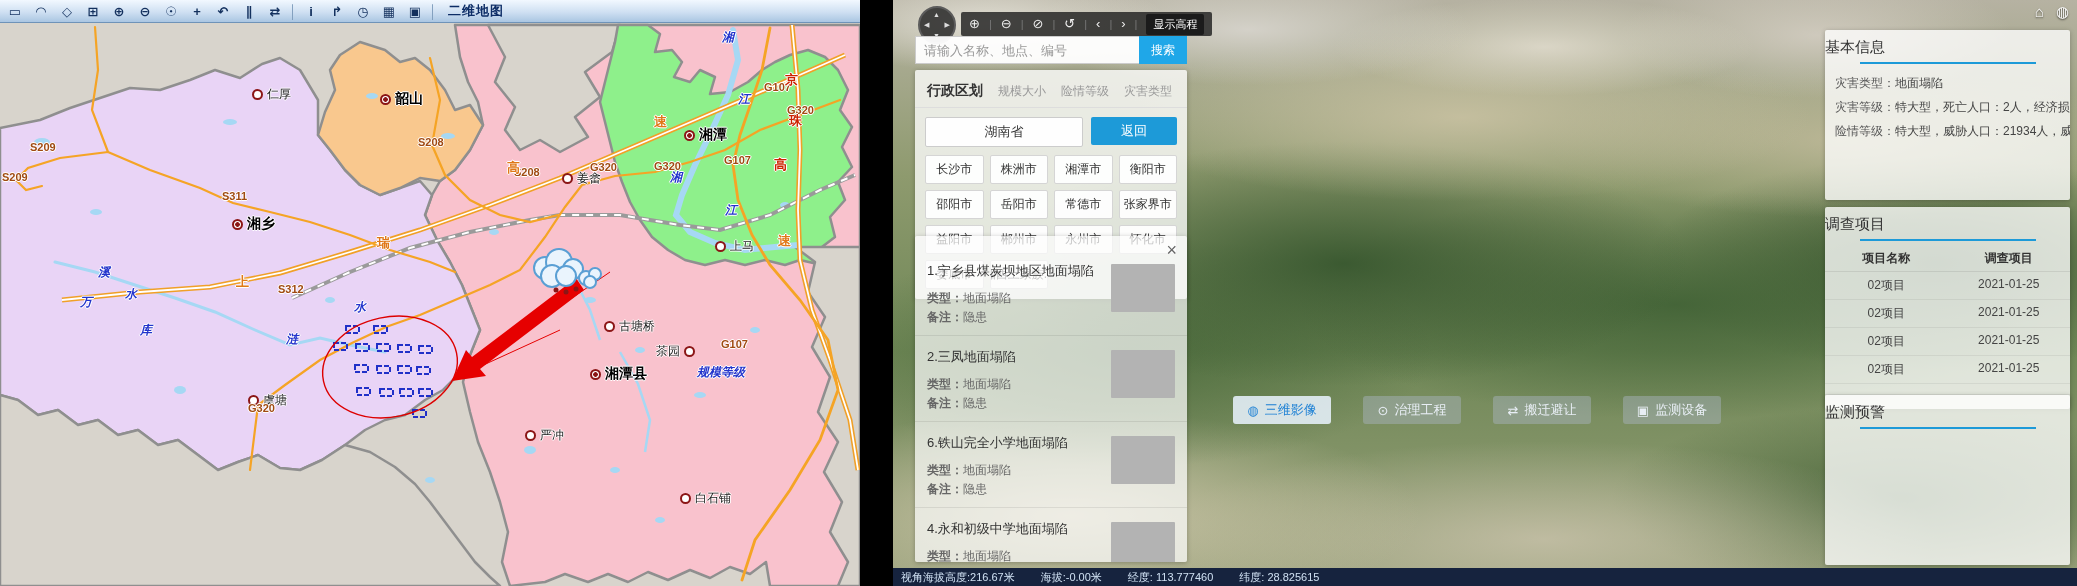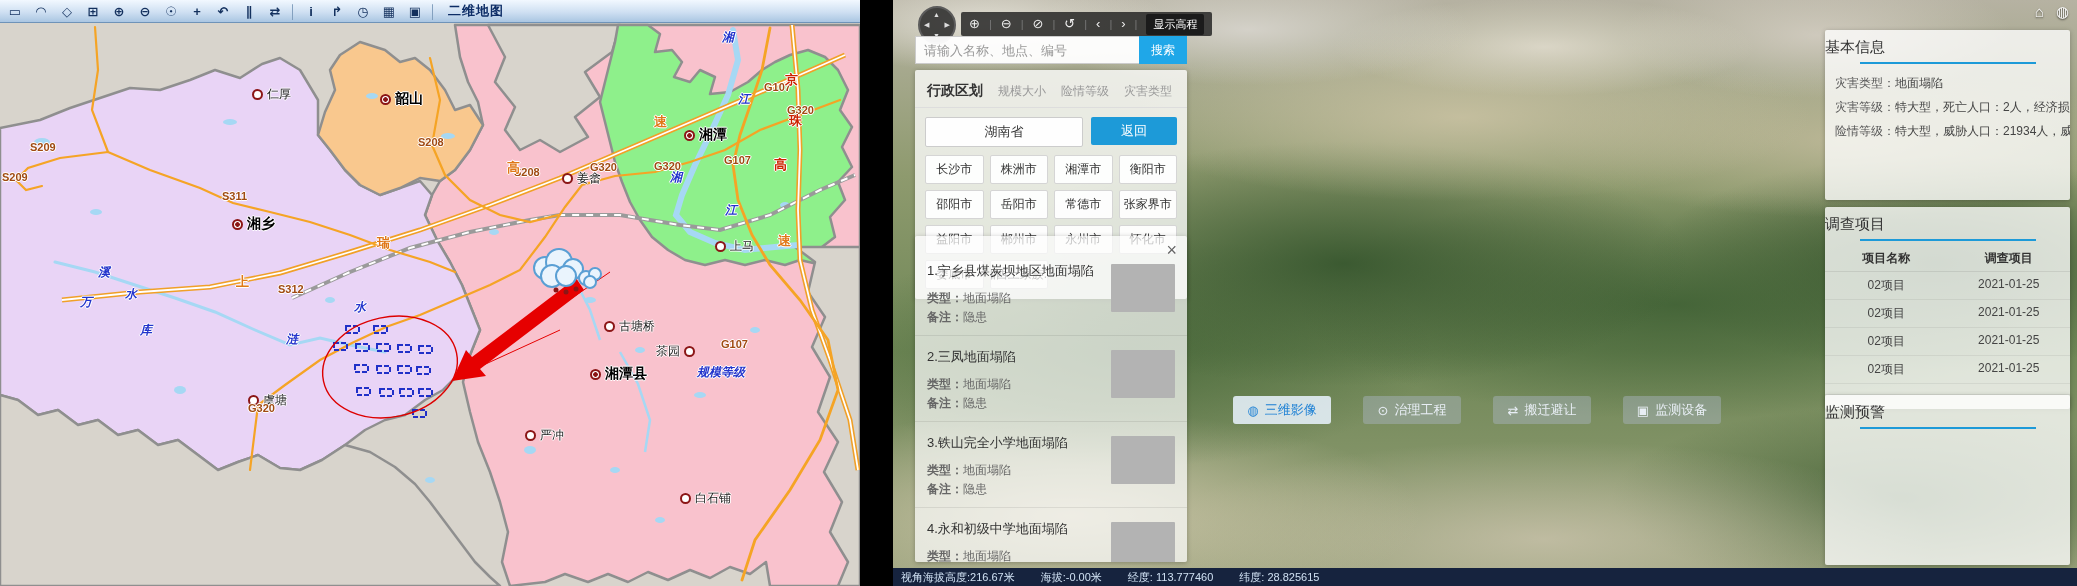--- a/index.html
+++ b/index.html
@@ -547,21 +547,21 @@
 
           <div class="d-item">
             <span class="d-thumb"></span>
             <div class="d-title">2.三凤地面塌陷</div>
             <div class="d-meta"><b>类型：</b><span>地面塌陷</span></div>
             <div class="d-meta"><b>备注：</b><span>隐患</span></div>
           </div>
 
           <div class="d-item">
             <span class="d-thumb"></span>
-            <div class="d-title">3.铁山完全小学地面塌陷</div>
+            <div class="d-title">6.铁山完全小学地面塌陷</div>
             <div class="d-meta"><b>类型：</b><span>地面塌陷</span></div>
             <div class="d-meta"><b>备注：</b><span>隐患</span></div>
           </div>
 
           <div class="d-item">
             <span class="d-thumb"></span>
             <div class="d-title">4.永和初级中学地面塌陷</div>
             <div class="d-meta"><b>类型：</b><span>地面塌陷</span></div>
 
           </div>

